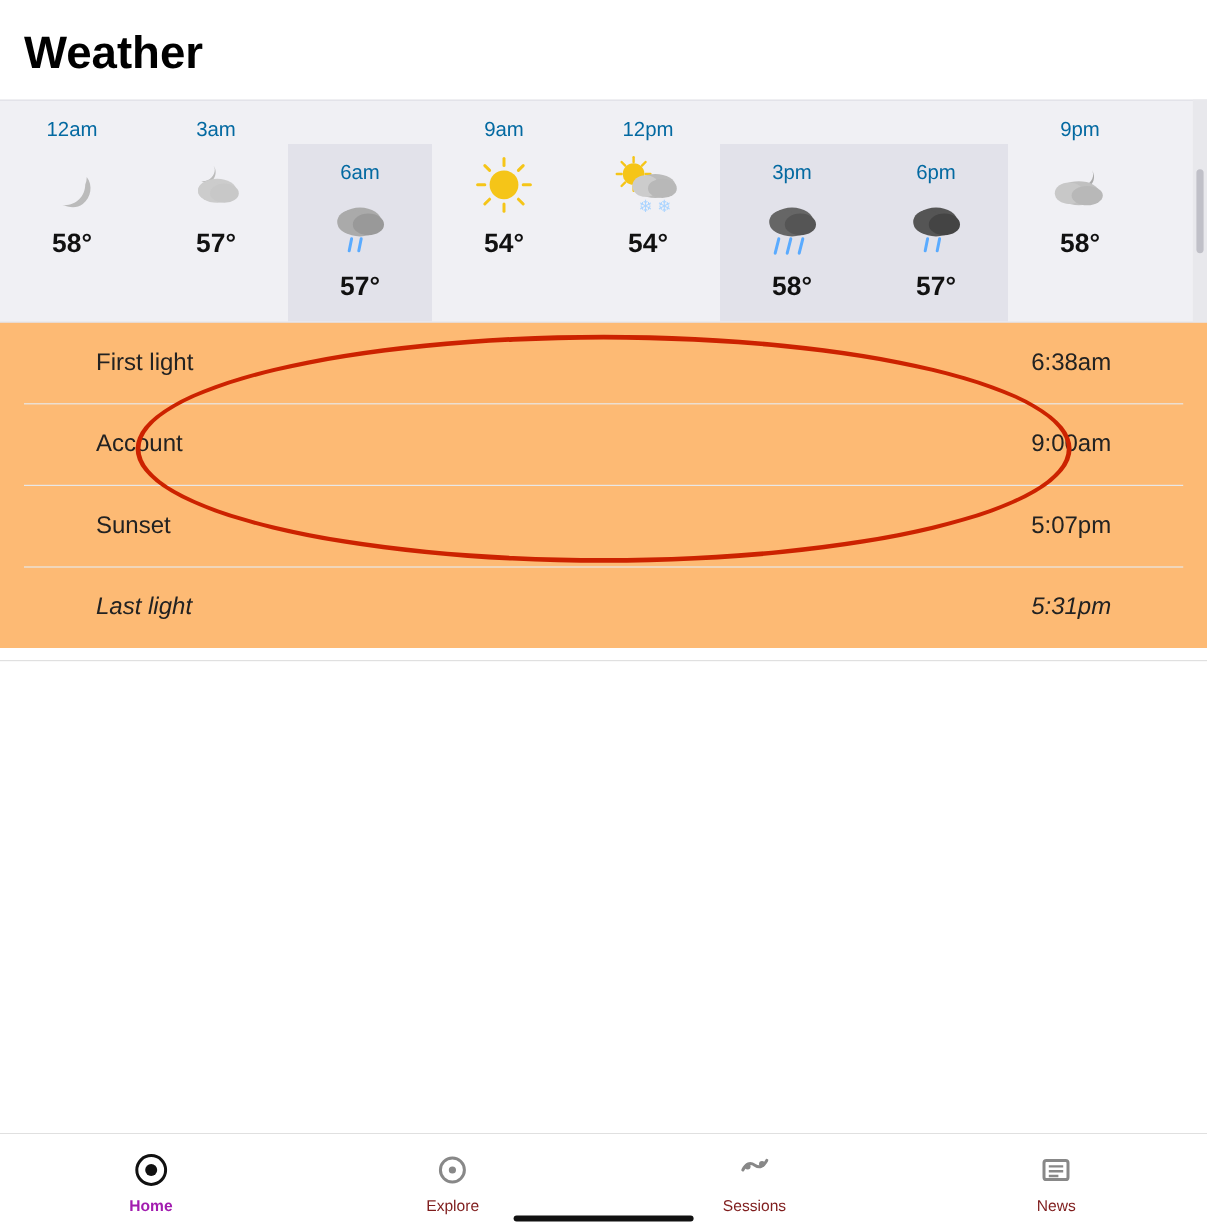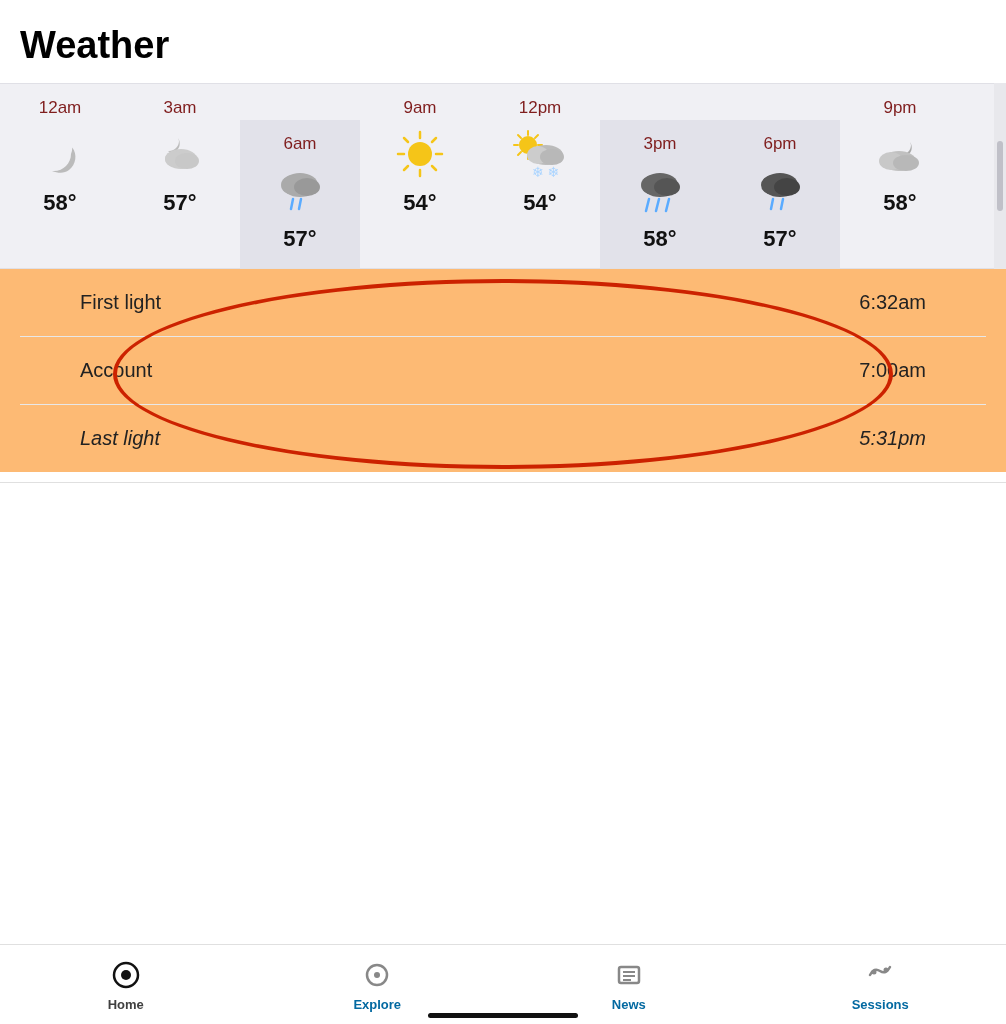--- a/index.html
+++ b/index.html
@@ -37,21 +37,21 @@
       align-items: center;
       padding: 14px 0 16px;
       gap: 10px;
     }
     .hour-cell.highlighted {
       background: #e2e2ea;
       margin-top: 36px;
     }
     .hour-label {
       font-size: 17px;
-      color: #7f1d1d;
+      color: #0369a1;
       font-weight: 400;
     }
     .hour-icon {
       width: 52px;
       height: 52px;
       display: flex;
       align-items: center;
       justify-content: center;
     }
     .hour-temp {
@@ -134,25 +134,25 @@
     }
     .nav-icon {
       width: 32px;
       height: 32px;
       display: flex;
       align-items: center;
       justify-content: center;
     }
     .nav-label {
       font-size: 13px;
-      color: #0369a1;
-      font-weight: 700;
+      color: #7f1d1d;
+      font-weight: 400;
     }
     .nav-label.active {
-      color: #404040;
+      color: #a21caf;
       font-weight: 600;
     }
 
     
     .home-bar {
       width: 150px;
       height: 5px;
       background: #111;
       border-radius: 3px;
       margin: 6px auto 0;
@@ -297,25 +297,29 @@
     <div style="width:6px;height:70px;background:#c0c0c8;border-radius:3px;margin:0 3px;"></div>
   </div>
 </div>
 
 <div class="info-section" id="info-section">
 
   <div class="ellipse-overlay"></div>
 
 <div class="info-row">
     <span class="info-label">First light</span>
-    <span class="info-value">6:32am</span>
+    <span class="info-value">6:38am</span>
   </div>
     <div class="info-row">
     <span class="info-label">Account</span>
-    <span class="info-value">7:00am</span>
+    <span class="info-value">9:00am</span>
+  </div>
+    <div class="info-row">
+    <span class="info-label">Sunset</span>
+    <span class="info-value">5:07pm</span>
   </div>
     <div class="info-row">
     <span class="info-label">Last light</span>
     <span class="info-value">5:31pm</span>
   </div>
   </div>
 
 <div class="section-divider" style="margin-top:10px;"></div>
 
 <div class="bottom-nav">
@@ -330,36 +334,36 @@
     <span class="nav-label active">Home</span>
   </div>
     <div class="nav-item">
     <span class="nav-icon">
         <svg width="32" height="32" viewBox="0 0 32 32">
           <circle cx="16" cy="16" r="10" fill="none" stroke="#888" stroke-width="2.5"></circle>
           <circle cx="16" cy="16" r="3" fill="#888"></circle>
         </svg>
       </span>
     <span class="nav-label">Explore</span>
+  </div>
+    <div class="nav-item">
+    <span class="nav-icon">
+        <svg width="32" height="32" viewBox="0 0 32 32">
+          <path d="M6 16 Q10 8 16 12 Q22 16 26 8" fill="none" stroke="#888" stroke-width="2.5" stroke-linecap="round"></path>
+          <circle cx="10" cy="13" r="2.5" fill="#888"></circle>
+          <circle cx="22" cy="11" r="2.5" fill="#888"></circle>
+        </svg>
+      </span>
+    <span class="nav-label">Sessions</span>
   </div>
     <div class="nav-item">
     <span class="nav-icon">
         <svg width="32" height="32" viewBox="0 0 32 32">
           <rect x="6" y="8" width="20" height="16" rx="2" fill="none" stroke="#888" stroke-width="2.5"></rect>
           <line x1="10" y1="13" x2="22" y2="13" stroke="#888" stroke-width="2"></line>
           <line x1="10" y1="17" x2="22" y2="17" stroke="#888" stroke-width="2"></line>
           <line x1="10" y1="21" x2="18" y2="21" stroke="#888" stroke-width="2"></line>
         </svg>
       </span>
     <span class="nav-label">News</span>
   </div>
-    <div class="nav-item">
-    <span class="nav-icon">
-        <svg width="32" height="32" viewBox="0 0 32 32">
-          <path d="M6 16 Q10 8 16 12 Q22 16 26 8" fill="none" stroke="#888" stroke-width="2.5" stroke-linecap="round"></path>
-          <circle cx="10" cy="13" r="2.5" fill="#888"></circle>
-          <circle cx="22" cy="11" r="2.5" fill="#888"></circle>
-        </svg>
-      </span>
-    <span class="nav-label">Sessions</span>
-  </div>
     <div class="home-bar" style="position:absolute;bottom:6px;left:50%;transform:translateX(-50%);"></div>
 </div>
 
 </body></html>

